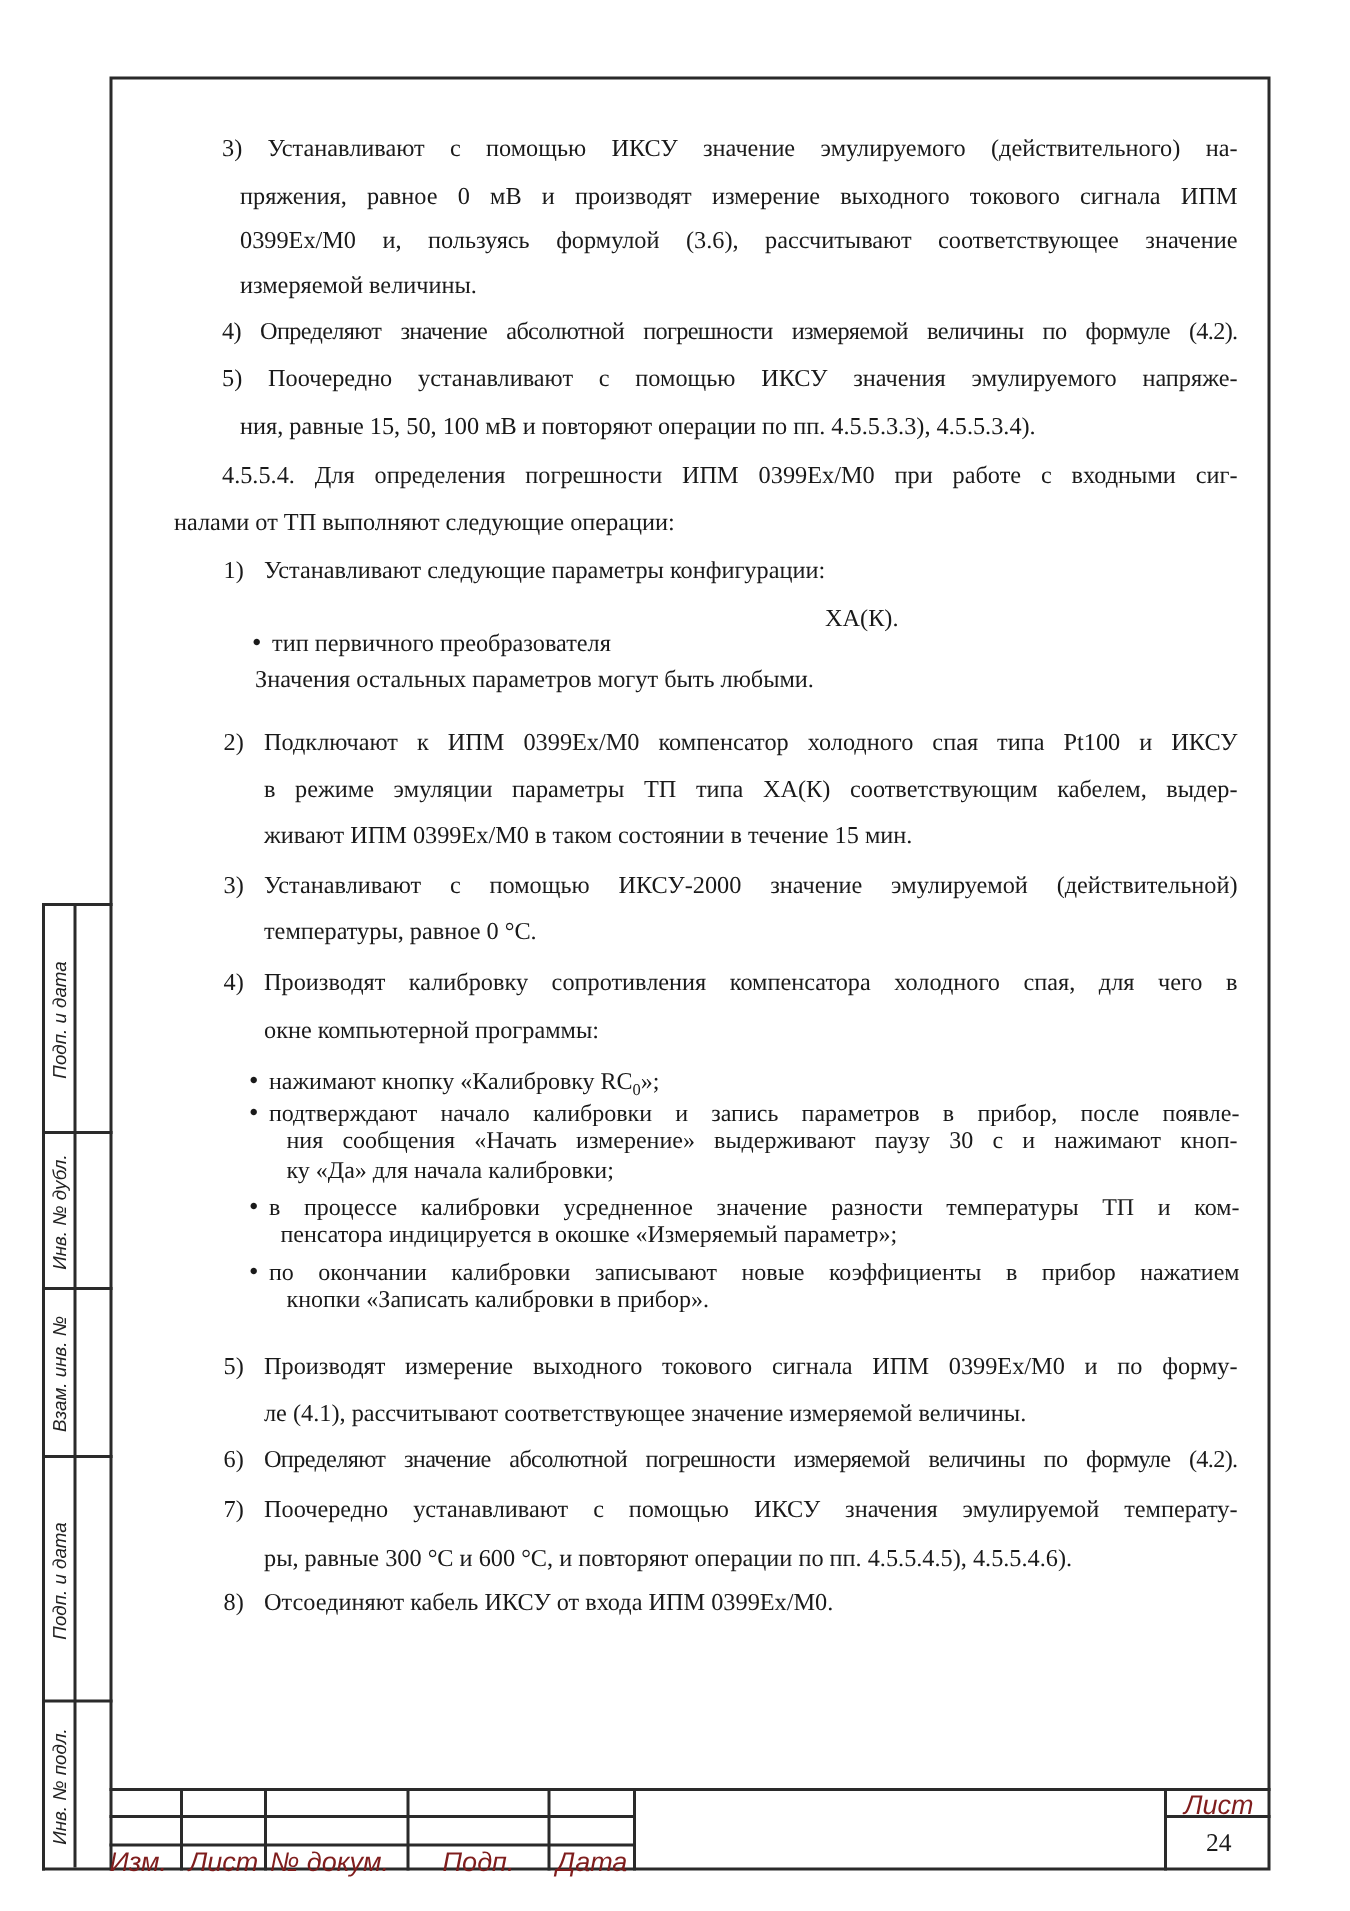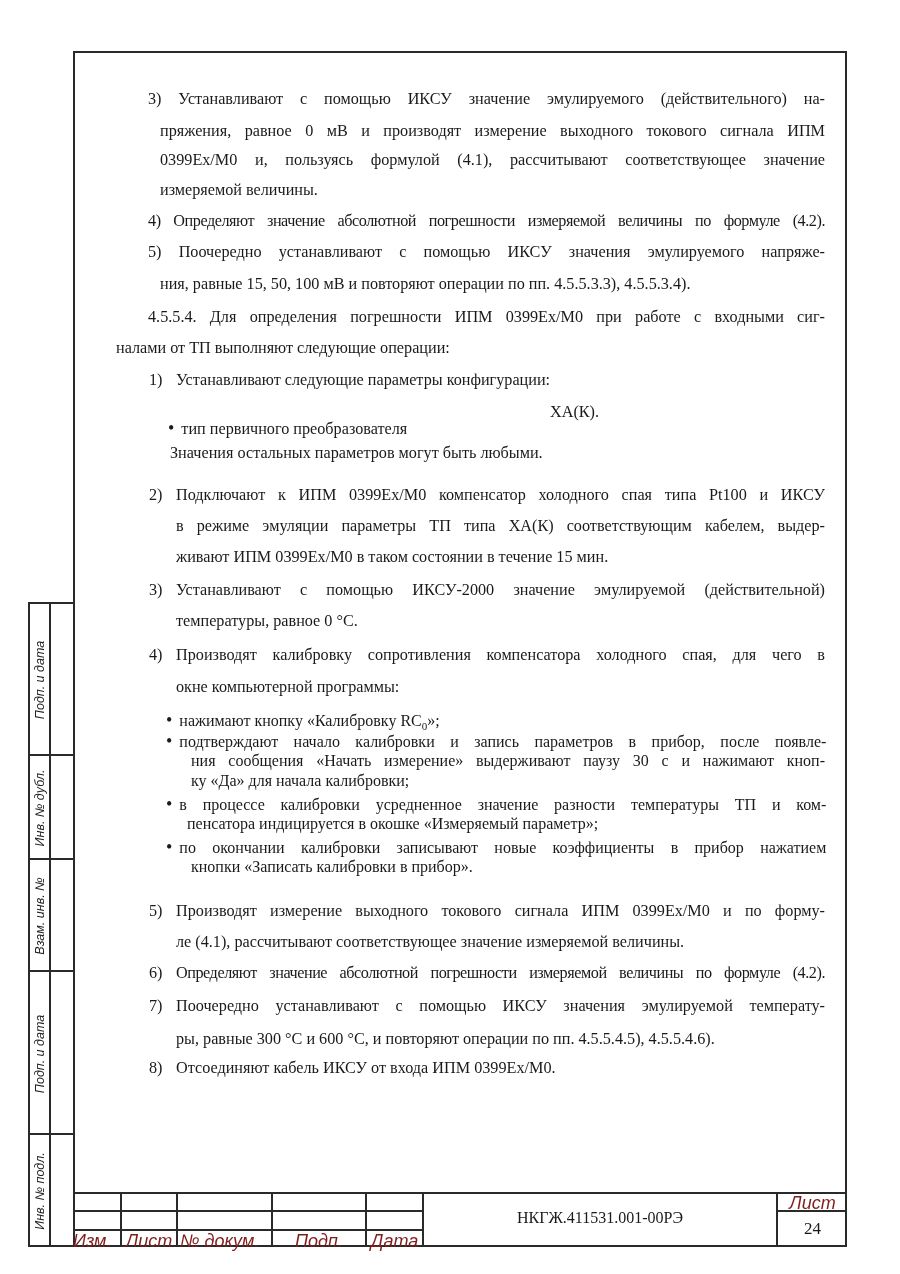--- a/index.html
+++ b/index.html
@@ -62,21 +62,21 @@
 
 <div>
 
   <div class="text" style="left:148px;top:83px;width:677px;">
     <span class="justify-line">3) Устанавливают с помощью ИКСУ значение эмулируемого (действительного) на-</span>
   </div>
   <div class="text" style="left:160px;top:115px;width:665px;">
     <span class="justify-line">пряжения, равное 0 мВ и производят измерение выходного токового сигнала  ИПМ</span>
   </div>
   <div class="text" style="left:160px;top:144px;width:665px;">
-    <span class="justify-line">0399Ex/M0 и, пользуясь формулой (4.1), рассчитывают соответствующее значение</span>
+    <span class="justify-line">0399Ex/M0 и, пользуясь формулой (3.6), рассчитывают соответствующее значение</span>
   </div>
   <div class="text" style="left:160px;top:174px;">
     <span>измеряемой величины.</span>
   </div>
 
   <div class="text condensed" style="left:148px;top:205px;width:677px;">
     <span class="justify-line">4) Определяют значение абсолютной погрешности измеряемой величины по формуле (4.2).</span>
   </div>
 
   <div class="text" style="left:148px;top:236px;width:677px;">
@@ -217,16 +217,15 @@
   <div class="vl" style="left:292px;top:0;height:55px;"></div>
   <div class="vl" style="left:349px;top:0;height:55px;"></div>
   <div class="vl" style="left:703px;top:0;height:55px;"></div>
 
   <span class="stamp-label" style="left:0;top:39px;width:34px;">Изм.</span>
   <span class="stamp-label" style="left:49px;top:39px;width:54px;">Лист</span>
   <span class="stamp-label" style="left:105px;top:39px;width:93px;text-align:left;padding-left:2px;">№ докум.</span>
   <span class="stamp-label" style="left:200px;top:39px;width:92px;">Подп.</span>
   <span class="stamp-label" style="left:294px;top:39px;width:55px;">Дата</span>
 
-  <span class="doc-code" style="left:351px;top:17px;width:352px;">НКГЖ.411531.001-00РЭ</span>
   <span class="stamp-label" style="left:705px;top:1px;width:69px;">Лист</span>
   <span class="sheet-num" style="left:705px;top:27px;width:69px;">24</span>
 </div>
 
 </body></html>

